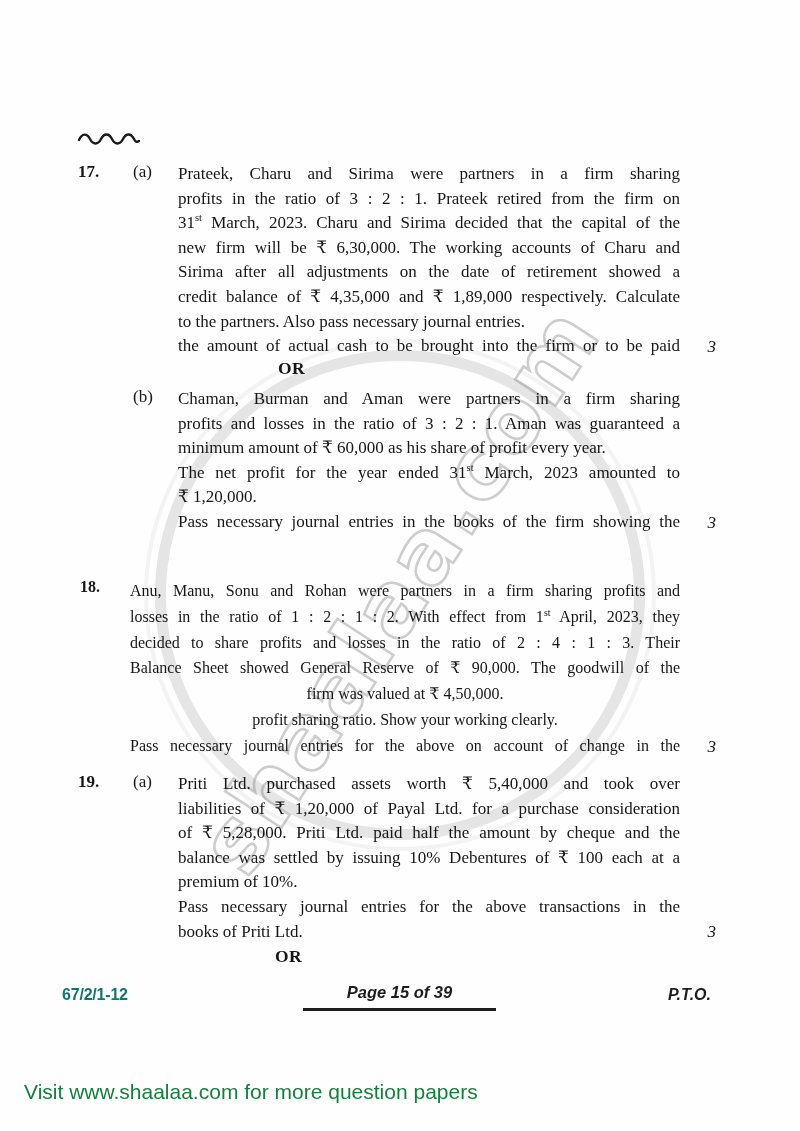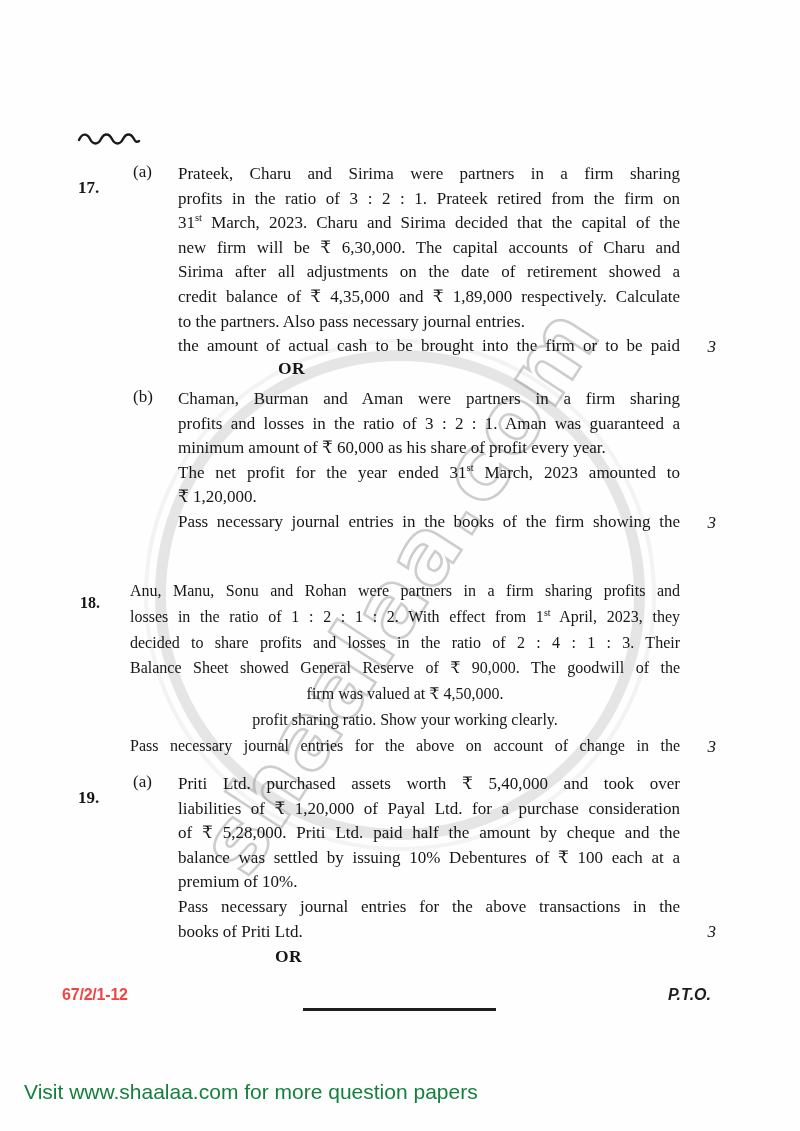--- a/index.html
+++ b/index.html
@@ -35,21 +35,21 @@
   }
   
   .squiggle{position:absolute;left:76px;top:129px;}
   
   .part{position:absolute;font-size:17px;}
   .part .line{line-height:24.6px;height:24.6px;overflow:visible;}
   .part .line.j{text-align:justify;text-align-last:justify;text-justify:inter-word;}
   #slot-q18{font-size:16px;}
   #slot-q18 .line{line-height:25.8px;height:25.8px;text-align:center;}
   .qnum{
-    position:absolute;left:-100px;top:16px;
+    position:absolute;left:-100px;top:0;
     font-weight:700;
     text-align:right;
   }
   #slot-q18 .qnum{left:-50px;}
   .plabel{position:absolute;left:-45px;top:0;}
   .marks{
     position:absolute;right:-36px;bottom:2px;
     font-style:italic;font-size:17px;
   }
   sup{font-size:0.62em;line-height:0;}
@@ -60,21 +60,21 @@
   #slot-or1{left:278px;top:358px;}
   #slot-or2{left:275px;top:946px;}
   #slot-q17a{left:178px;top:162px;width:502px;}
   #slot-q17b{left:178px;top:387px;width:502px;}
   #slot-q18 {left:130px;top:578px;width:550px;}
   #slot-q19a{left:178px;top:772px;width:502px;}
   
   .footer-code{
     position:absolute;left:62px;top:986px;
     font-family:"Liberation Sans","DejaVu Sans",sans-serif;
-    font-weight:700;font-size:16px;letter-spacing:-0.2px;color:#ef4444;
+    font-weight:700;font-size:16px;letter-spacing:-0.2px;color:#0f766e;
   }
   .footer-page{
     position:absolute;left:303px;top:983px;width:193px;
     text-align:center;
     font-family:"Liberation Sans","DejaVu Sans",sans-serif;
     font-style:italic;font-weight:700;font-size:16.5px;color:#1c1c1c;
   }
   .footer-underline{
     position:absolute;left:303px;top:1008px;width:193px;height:2.5px;
     background:#1e1e1e;
@@ -102,21 +102,21 @@
   <svg class="squiggle" width="66" height="20" viewBox="0 0 66 20">
     <path d="M3 11 C6 4,11 4,14 10 C17 16,22 16,25 10 C28 4,33 4,36 10 C39 16,44 16,47 10 C50 4,55 4,58 10 C59.5 13,61 13.5,63 12" fill="none" stroke="#1a1a1a" stroke-width="2.4" stroke-linecap="round"></path>
   </svg>
 
   <div class="part" id="slot-q17a">
       <span class="qnum">17.</span>
       <span class="plabel">(a)</span>
       <div class="line j">Prateek, Charu and Sirima were partners in a firm sharing</div>
       <div class="line j">profits in the ratio of 3 : 2 : 1. Prateek retired from the firm on</div>
       <div class="line j">31<sup>st</sup> March, 2023. Charu and Sirima decided that the capital of the</div>
-      <div class="line j">new firm will be ₹ 6,30,000. The capital accounts of Charu and</div>
+      <div class="line j">new firm will be ₹ 6,30,000. The working accounts of Charu and</div>
       <div class="line j">Sirima after all adjustments on the date of retirement showed a</div>
       <div class="line j">credit balance of ₹ 4,35,000 and ₹ 1,89,000 respectively. Calculate</div>
       <div class="line">to the partners. Also pass necessary journal entries.</div>
       <div class="line j">the amount of actual cash to be brought into the firm or to be paid</div>
       <span class="marks">3</span>
     </div>
 
   <div class="or" id="slot-or1">OR</div>
 
   <div class="part" id="slot-q17b">
@@ -151,18 +151,19 @@
       <div class="line j">balance was settled by issuing 10% Debentures of ₹ 100 each at a</div>
       <div class="line">premium of 10%.</div>
       <div class="line j">Pass necessary journal entries for the above transactions in the</div>
       <div class="line">books of Priti Ltd.</div>
       <span class="marks">3</span>
     </div>
 
   <div class="or" id="slot-or2">OR</div>
 
   <div class="footer-code">67/2/1-12</div>
+  <div class="footer-page">Page 15 of 39</div>
   <div class="footer-underline"></div>
   <div class="footer-pto">P.T.O.</div>
 
   <div class="bottom-bar">Visit www.shaalaa.com for more question papers</div>
 
 </div>
 
 </body></html>

